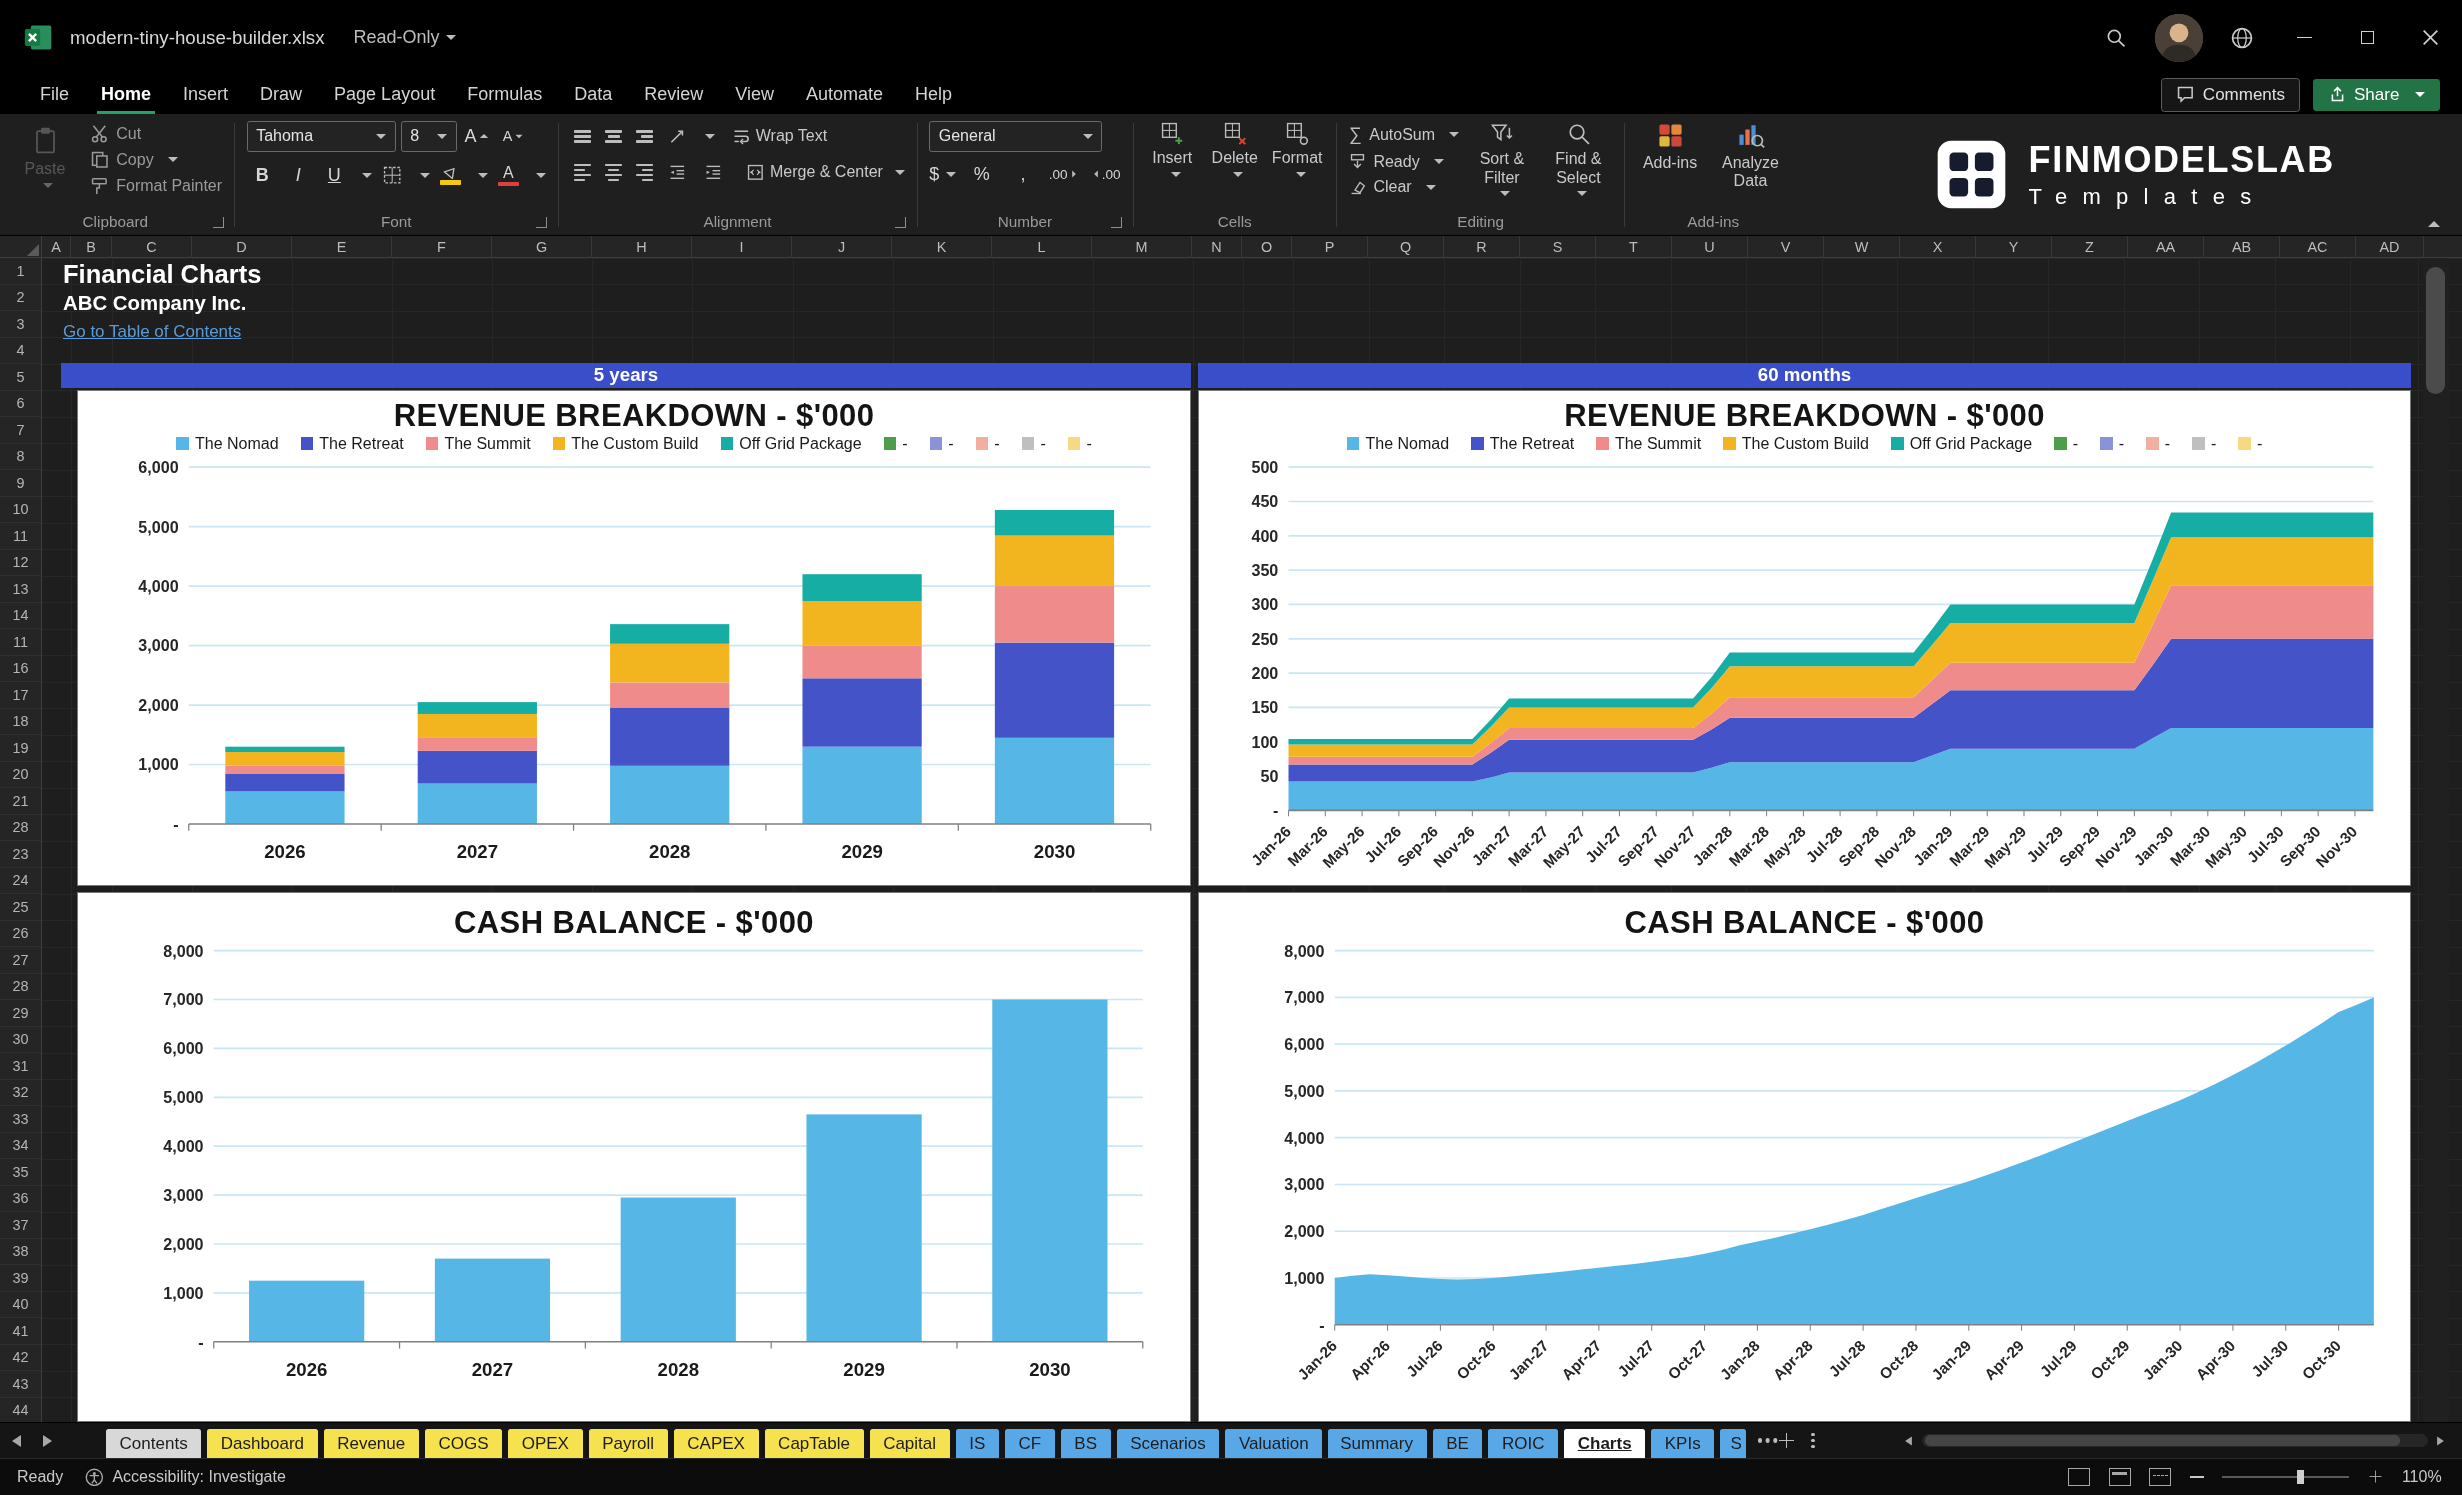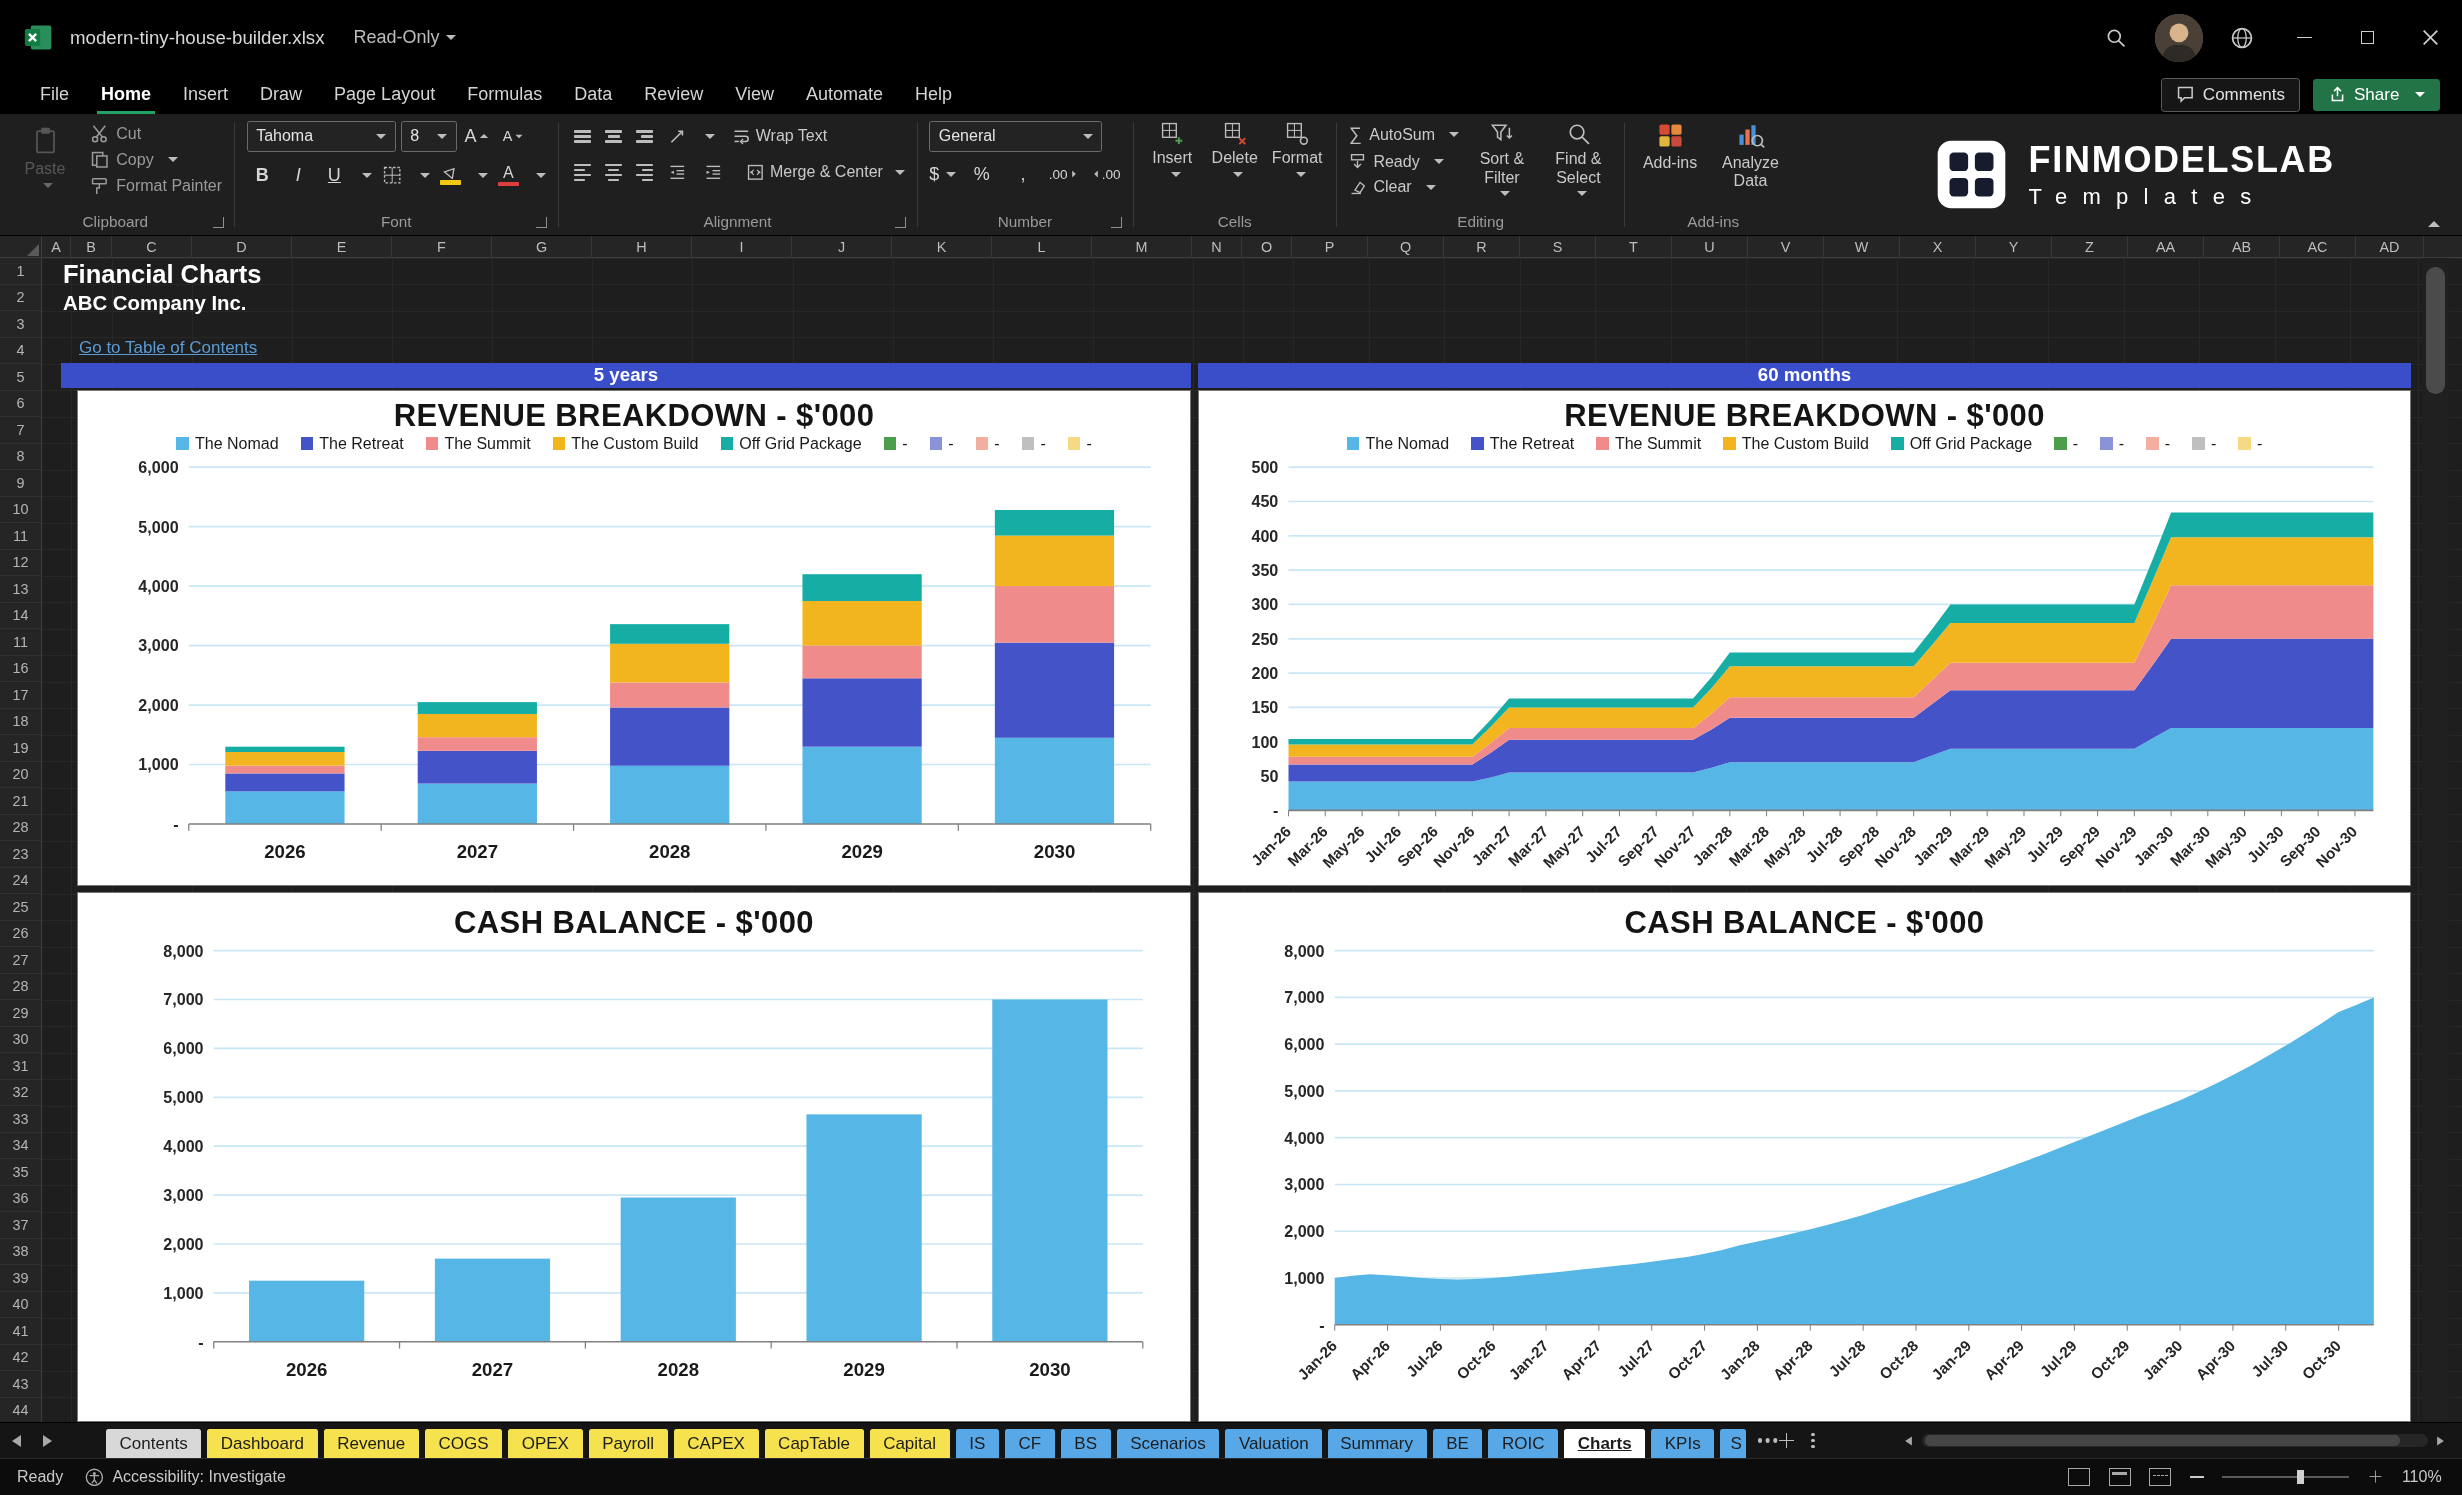--- a/index.html
+++ b/index.html
@@ -65,21 +65,21 @@
 .corner{width:42px;height:22px;position:relative;border-right:0.8px solid #3d3d3d;flex:0 0 auto;}
 .corner::after{content:"";position:absolute;right:2.5px;bottom:2.5px;border-left:12px solid transparent;border-bottom:12px solid #5a5a5a;}
 .col-h{height:22px;display:flex;align-items:center;justify-content:center;font-size:14.4px;color:#bdbdbd;border-right:0.8px solid #383838;flex:0 0 auto;cursor:pointer;}
 #grid{position:absolute;left:0;top:258px;width:2462px;height:1164px;background:#1e1e1e;overflow:hidden;
   background-image:repeating-linear-gradient(to bottom,#272727 0 0.8px,transparent 0.8px 26.5px);}
 .vline{position:absolute;top:0;bottom:0;width:0.8px;background:#272727;}
 #rowgutter{position:absolute;left:0;top:0;width:42px;height:100%;background:#252525;border-right:0.8px solid #3d3d3d;z-index:5;}
 .row-h{height:26.5px;display:flex;align-items:center;justify-content:center;font-size:14.4px;color:#b5b5b5;border-bottom:0.8px solid #303030;cursor:pointer;}
 .cell-title{position:absolute;left:63px;top:1.7px;font-size:25.5px;font-weight:bold;color:#fff;z-index:4;white-space:nowrap;}
 .cell-company{position:absolute;left:63px;top:34px;font-size:20.4px;font-weight:bold;color:#fff;z-index:4;white-space:nowrap;}
-.cell-link{position:absolute;left:63px;top:80px;font-size:17px;color:#5B9BD5;text-decoration:underline;z-index:4;cursor:pointer;white-space:nowrap;margin-left:16px;}
+.cell-link{position:absolute;left:63px;top:64px;font-size:17px;color:#5B9BD5;text-decoration:underline;z-index:4;cursor:pointer;white-space:nowrap;}
 .banner{position:absolute;height:24.6px;display:flex;align-items:center;justify-content:center;color:#fff;font-size:18.7px;font-weight:bold;z-index:4;}
 .chart-box{position:absolute;background:#fff;border:0.8px solid #777;z-index:4;overflow:hidden;}
 .chart-title{text-align:center;font-size:31px;font-weight:bold;color:#141414;padding-top:6.8px;height:39px;letter-spacing:0.4px;}
 .legend{display:flex;justify-content:center;align-items:center;gap:22px;height:27px;flex-wrap:nowrap;}
 .lg-item{display:flex;align-items:center;gap:6px;}
 .lg-sw{width:12.7px;height:12.7px;display:inline-block;}
 .lg-tx{font-size:16px;color:#1a1a1a;white-space:nowrap;}
 svg text{font-family:"Liberation Sans",sans-serif;}
 .vscroll{position:absolute;left:2423px;top:0;width:25.5px;height:100%;background:#202020;z-index:6;}
 .vthumb{position:absolute;left:3.4px;top:8.5px;width:18.7px;height:127px;background:#4b4b4b;border-radius:9.3px;cursor:pointer;}

